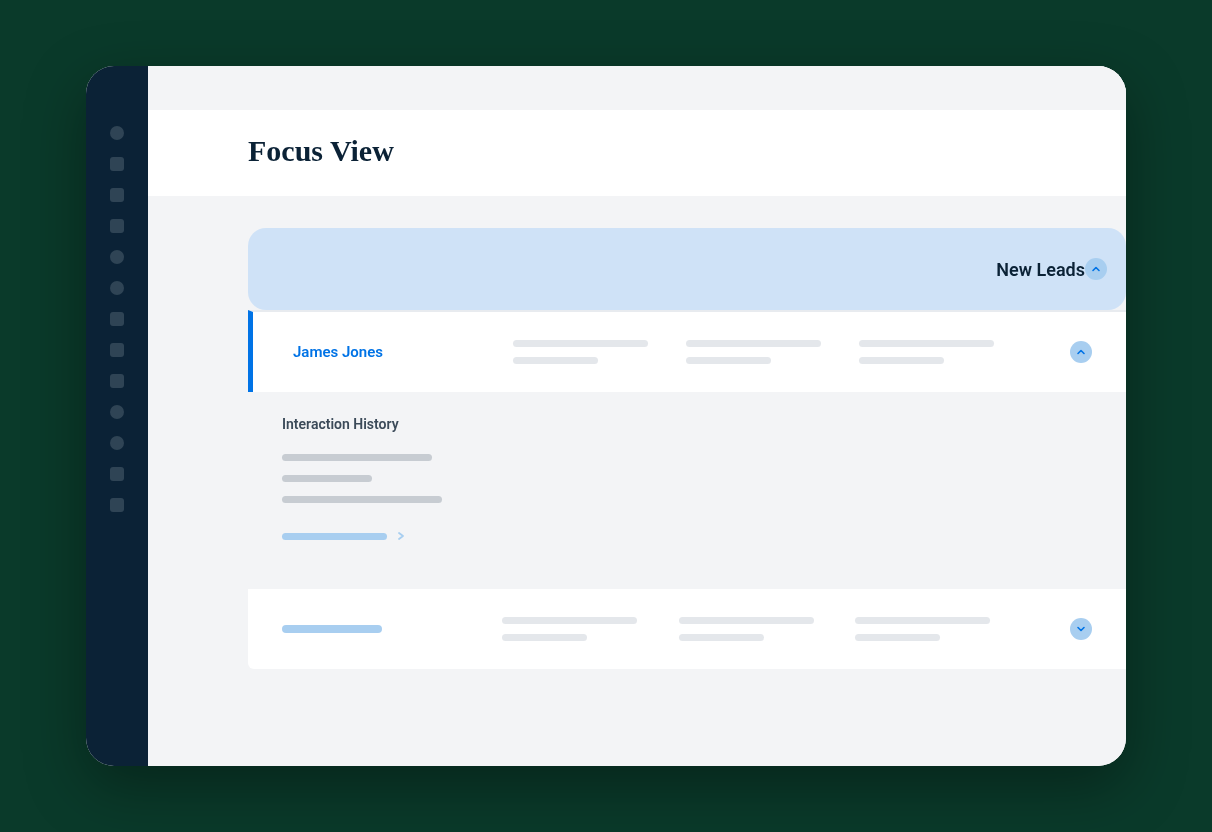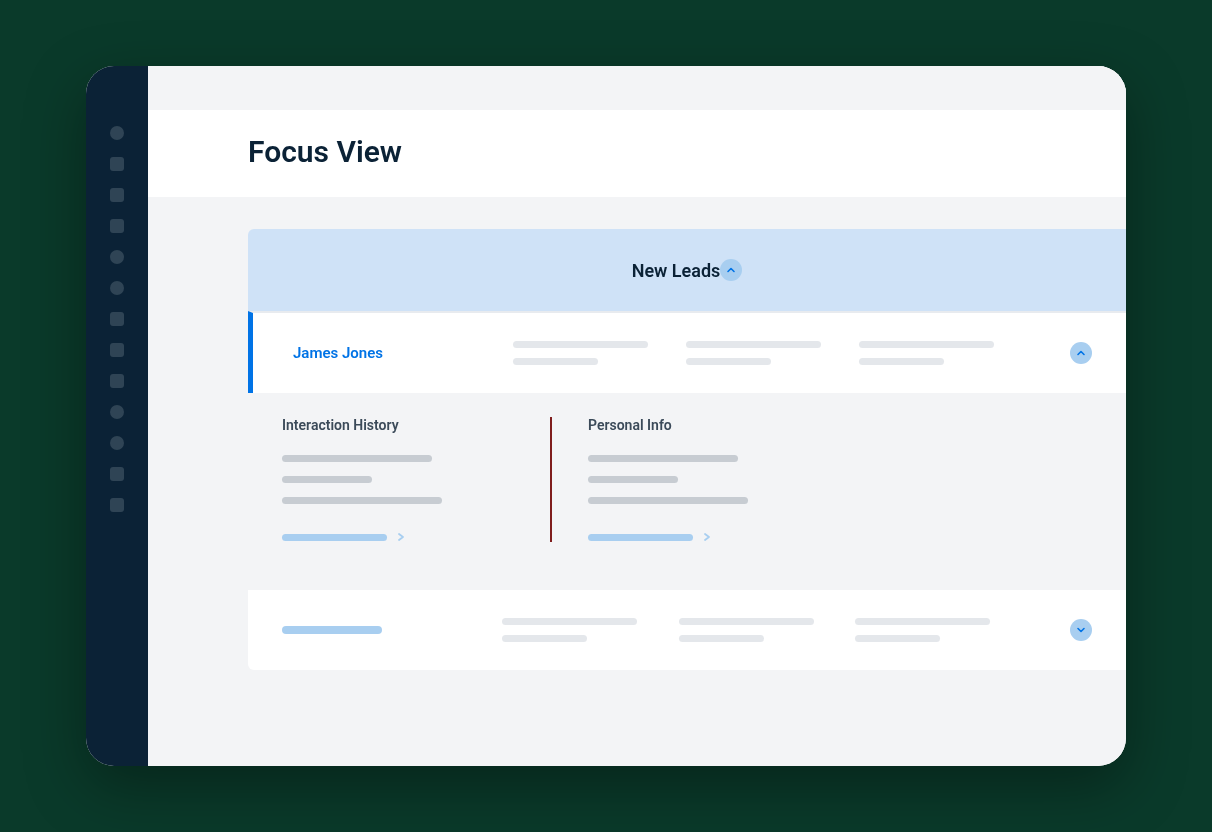--- a/index.html
+++ b/index.html
@@ -57,38 +57,40 @@
     background: #f3f4f6;
   }
   .titlebar {
     background: #ffffff;
     padding: 24px 100px 28px 100px;
   }
   .titlebar h1 {
     font-size: 30px;
     font-weight: 600;
     color: #0b2236;
+    font-family: Liberation Serif, serif;
   }
   .panel-wrap {
     flex: 1;
     padding: 32px 0 0 100px;
     overflow: hidden;
   }
   .panel {
     background: #f3f4f6;
     border-radius: 6px 0 0 6px;
     overflow: hidden;
   }
   
   .section-header {
     background: #cfe2f7;
     padding: 30px 19px;
     display: flex;
     align-items: center;
-    justify-content: center;
+    justify-content: flex-end;
+    border-radius: 18px;
   }
   .section-header .label {
     font-size: 18px;
     font-weight: 600;
     color: #0b2236;
   }
   .chev-btn {
     width: 22px;
     height: 22px;
     border-radius: 50%;
@@ -128,21 +130,21 @@
   .details-row {
     background: #f3f4f6;
     display: grid;
     grid-template-columns: 1fr 1fr 1fr;
     padding: 24px 34px 30px 34px;
   }
   .detail-col {
     padding-right: 36px;
   }
   .detail-col:not(:last-child) {
-    border-right: 2px solid #7f1d1d;
+    border-right: 5px solid #7f1d1d;
   }
   .detail-col:not(:first-child) {
     padding-left: 36px;
   }
   .detail-col h3 {
     font-size: 14px;
     font-weight: 600;
     color: #3b4a59;
     margin-bottom: 22px;
   }
@@ -252,34 +254,20 @@
               <div class="ph-g b"></div>
               <div class="ph-g c"></div>
             </div>
             <div class="link-row">
               <div class="link-bar"></div>
               <svg class="link-chev" width="8" height="10" viewBox="0 0 8 10">
                 <polyline points="2,2 6,5 2,8" fill="none" stroke="#a8cef0" stroke-width="1.8" stroke-linecap="round" stroke-linejoin="round"></polyline>
               </svg>
             </div>
           </div>
-          <div class="detail-col">
-            <h3>Personal Info</h3>
-            <div class="ph-stack">
-              <div class="ph-g a"></div>
-              <div class="ph-g b"></div>
-              <div class="ph-g c"></div>
-            </div>
-            <div class="link-row">
-              <div class="link-bar"></div>
-              <svg class="link-chev" width="8" height="10" viewBox="0 0 8 10">
-                <polyline points="2,2 6,5 2,8" fill="none" stroke="#a8cef0" stroke-width="1.8" stroke-linecap="round" stroke-linejoin="round"></polyline>
-              </svg>
-            </div>
-          </div>
         </div>
 
         <div class="lead-row collapsed">
           <div class="lead-name-ph"></div>
           <div class="ph-col">
             <div class="ph-line w1"></div>
             <div class="ph-line w2"></div>
           </div>
           <div class="ph-col">
             <div class="ph-line w1"></div>

